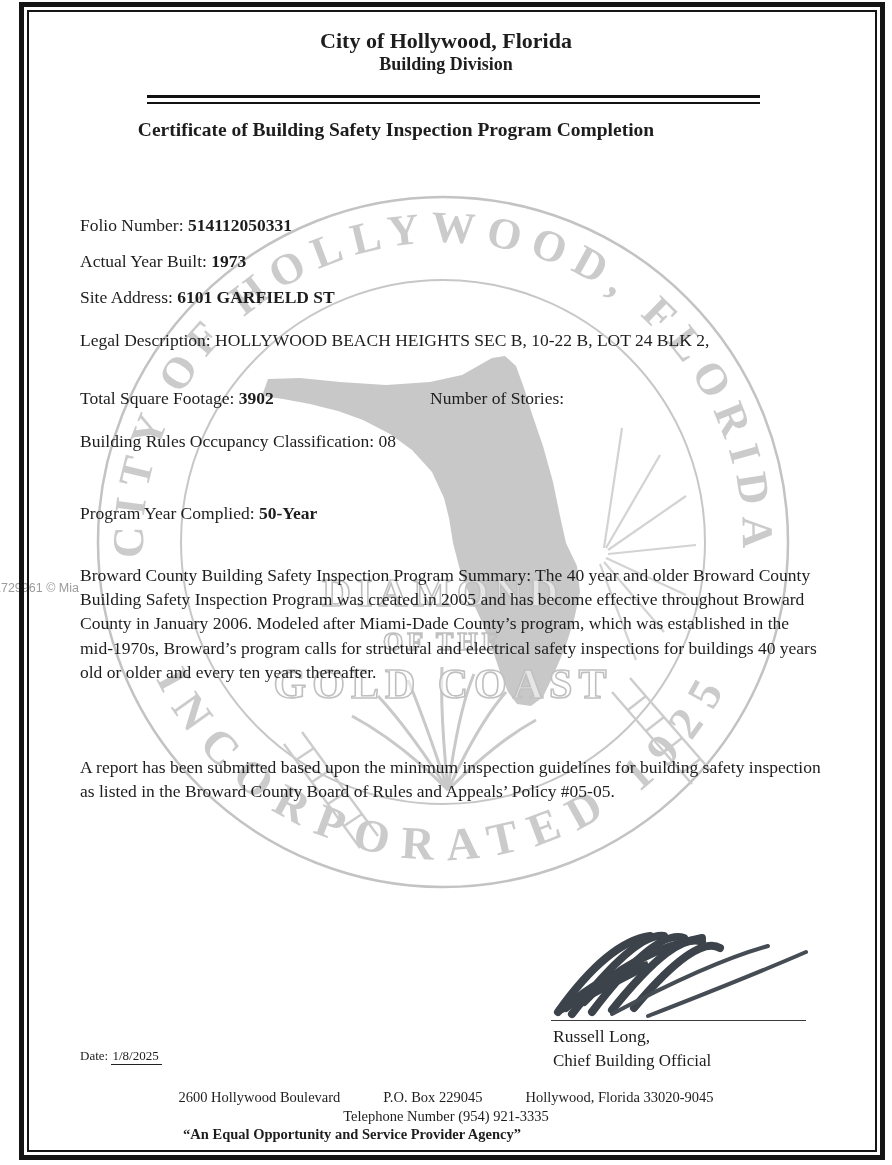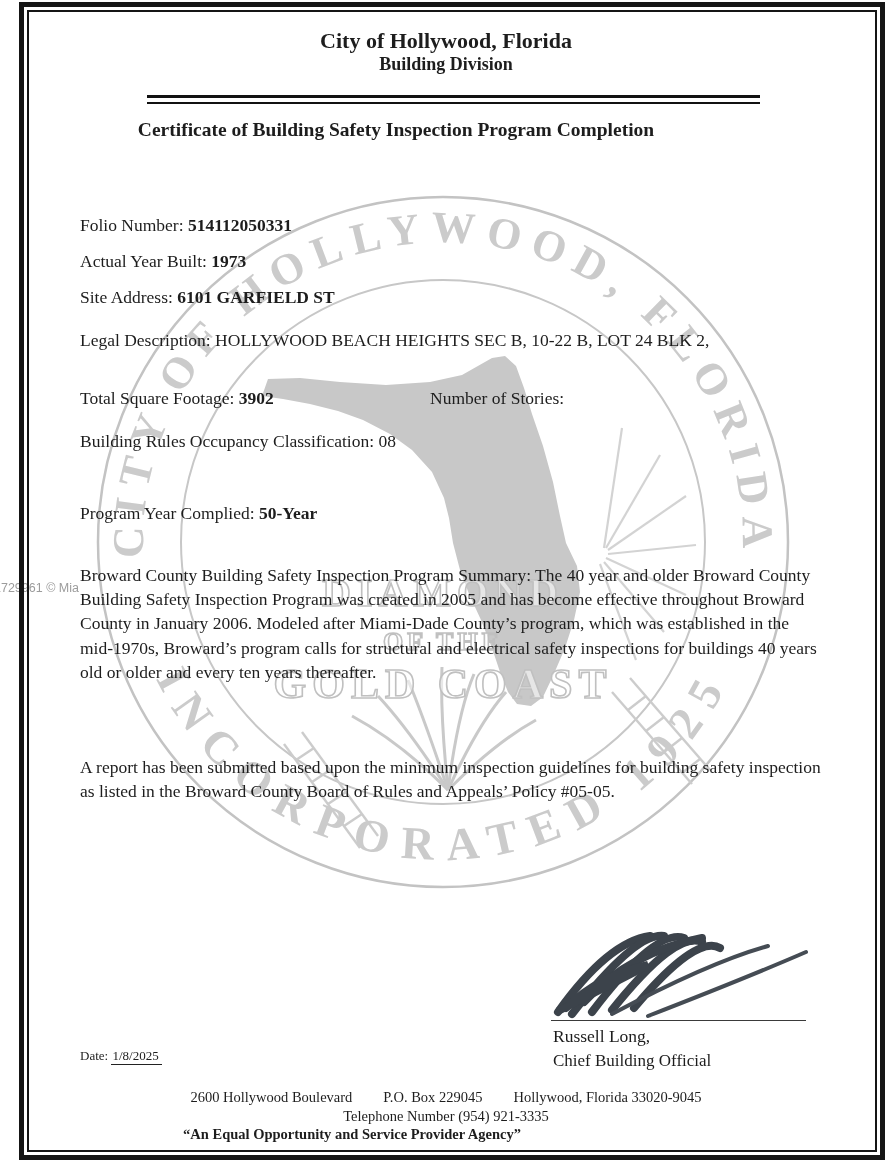--- a/index.html
+++ b/index.html
@@ -22,21 +22,21 @@
   
   .para{left:80px;width:745px;font-size:17.5px;line-height:24.2px;}
   .z2{z-index:2;}
   
   .sigline{left:551px;top:1020px;width:255px;border-top:1.6px solid #3a3a3a;}
   .signame{left:553px;top:1026px;font-size:17.5px;}
   .sigtitle{left:553px;top:1051px;font-size:17px;}
   .dateline{left:80px;top:1048px;font-size:13px;}
   .dateline .dval{border-bottom:1.6px solid #222;padding:0 3px 1px 1px;}
   
-  .addr{left:0;top:1089px;width:892px;display:flex;justify-content:center;gap:31px;font-size:14.5px;}
+  .addr{left:0;top:1089px;width:892px;display:flex;justify-content:center;gap:43px;font-size:14.5px;}
   .phone{left:0;top:1108px;width:892px;text-align:center;font-size:14.5px;}
   .motto{left:0;top:1126px;width:704px;text-align:center;font-size:14.5px;font-weight:bold;}
   
   .seal{left:0;top:0;z-index:1;}
   .mls{left:-6px;top:581px;z-index:1;font-family:"Liberation Sans", sans-serif;font-size:12.5px;color:#9c9c9c;white-space:nowrap;}
   .sig-svg{left:540px;top:918px;z-index:3;}
 </style>
 </head>
 <body>
 

